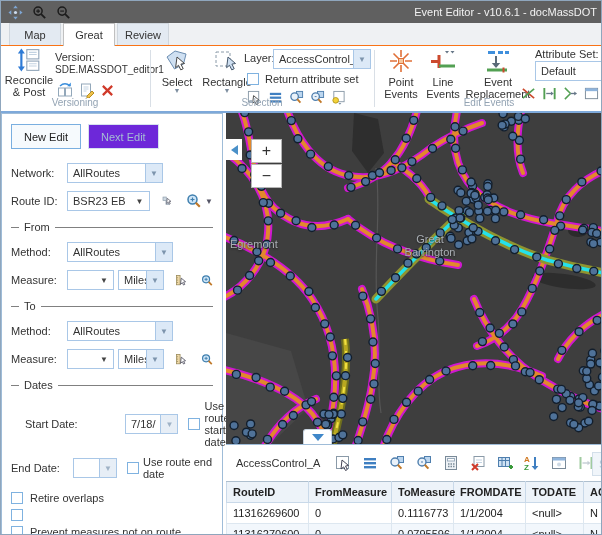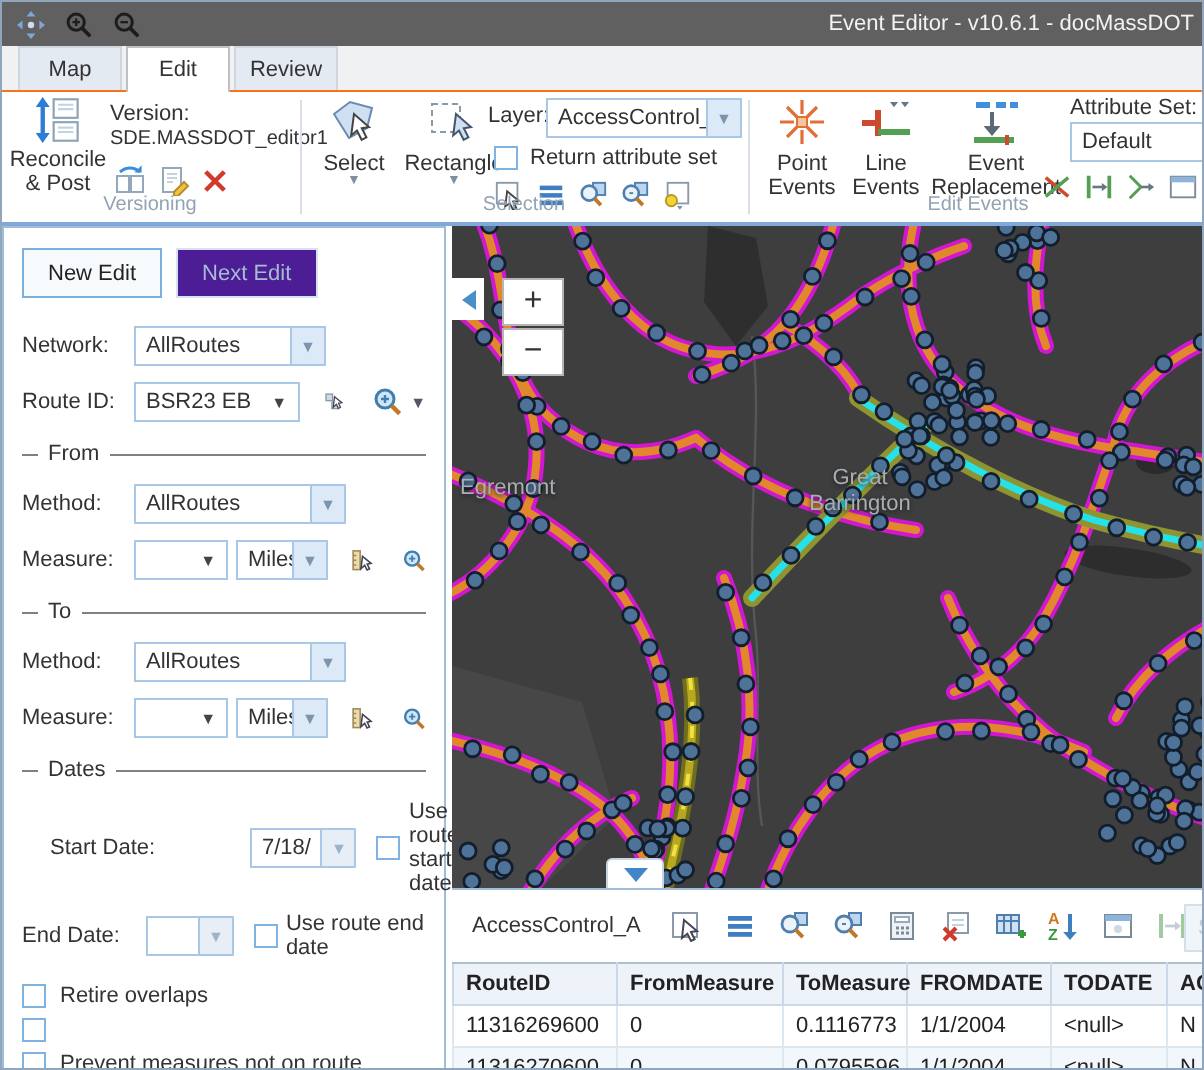--- a/index.html
+++ b/index.html
@@ -43,21 +43,21 @@
   
   .panel{position:absolute;left:0;top:112px;width:222px;height:423px;background:#fff;
     border:1px solid #9fbcd8;box-sizing:border-box;}
   .panel-header{height:24px;border-bottom:1px solid #c8d8e8;display:flex;align-items:center;
     padding:0 8px;font-weight:bold;color:#333;font-size:12px;}
   .panel-close{margin-left:auto;color:#777;font-size:13px;cursor:pointer;line-height:12px;}
   .panel-body{padding:10px 9px 0 9px;}
   .btnrow{display:flex;gap:7px;margin-bottom:14px;}
   .pbtn{height:23px;padding:0 12px;display:flex;align-items:center;background:#f6fafd;
     border:1px solid #7aafe0;color:#222;cursor:pointer;}
-  .pbtn.disabled{background:#4c1d95;border-color:#d6e2ef;color:#a5bdd3;cursor:default;}
+  .pbtn.disabled{background:#6d28d9;border-color:#d6e2ef;color:#a5bdd3;cursor:default;}
   .frow{display:flex;align-items:center;margin-bottom:8px;gap:4px;}
   .frow .lbl{width:52px;flex:none;}
   .sep{display:flex;align-items:center;gap:5px;margin:10px 0 9px 0;color:#333;}
   .sep:before{content:"";width:8px;height:1px;background:#808080;}
   .sep:after{content:"";flex:1;height:1px;background:#808080;}
   .opts{margin-top:12px;}
   .optrow{display:flex;align-items:center;gap:7px;margin-bottom:5px;}
   
   .map{position:absolute;left:225px;top:112px;width:377px;height:331px;background:#3e3e3e;overflow:hidden;}
   .map svg.base{position:absolute;left:0;top:0;}
@@ -112,21 +112,21 @@
           <circle cx="6.5" cy="6.5" r="4.3" fill="none" stroke="#1c1c1c" stroke-width="1.6"></circle>
           <path d="M9.8 9.8L14 14" stroke="#1c1c1c" stroke-width="2"></path>
           <path d="M4.5 6.5h4" stroke="#1c1c1c" stroke-width="1.2"></path>
         </svg>
     </span>
     <span class="title">Event Editor - v10.6.1 - docMassDOT</span>
   </div>
 
   <div class="tabbar">
     <div class="tab">Map</div>
-    <div class="tab active">Edit</div>
+    <div class="tab active">Great</div>
     <div class="tab">Review</div>
   </div>
 
   <div class="ribbon">
 
     <div class="rgroup" style="left:0;width:148px;">
       <div class="rbtn" style="left:2px;width:52px;">
         <svg width="24" height="24" viewBox="0 0 22 22">
           <path d="M4 4v14" stroke="#2e7bd6" stroke-width="2"></path>
           <path d="M4 0.5l3.2 4.5H.8z" fill="#2e7bd6"></path>

